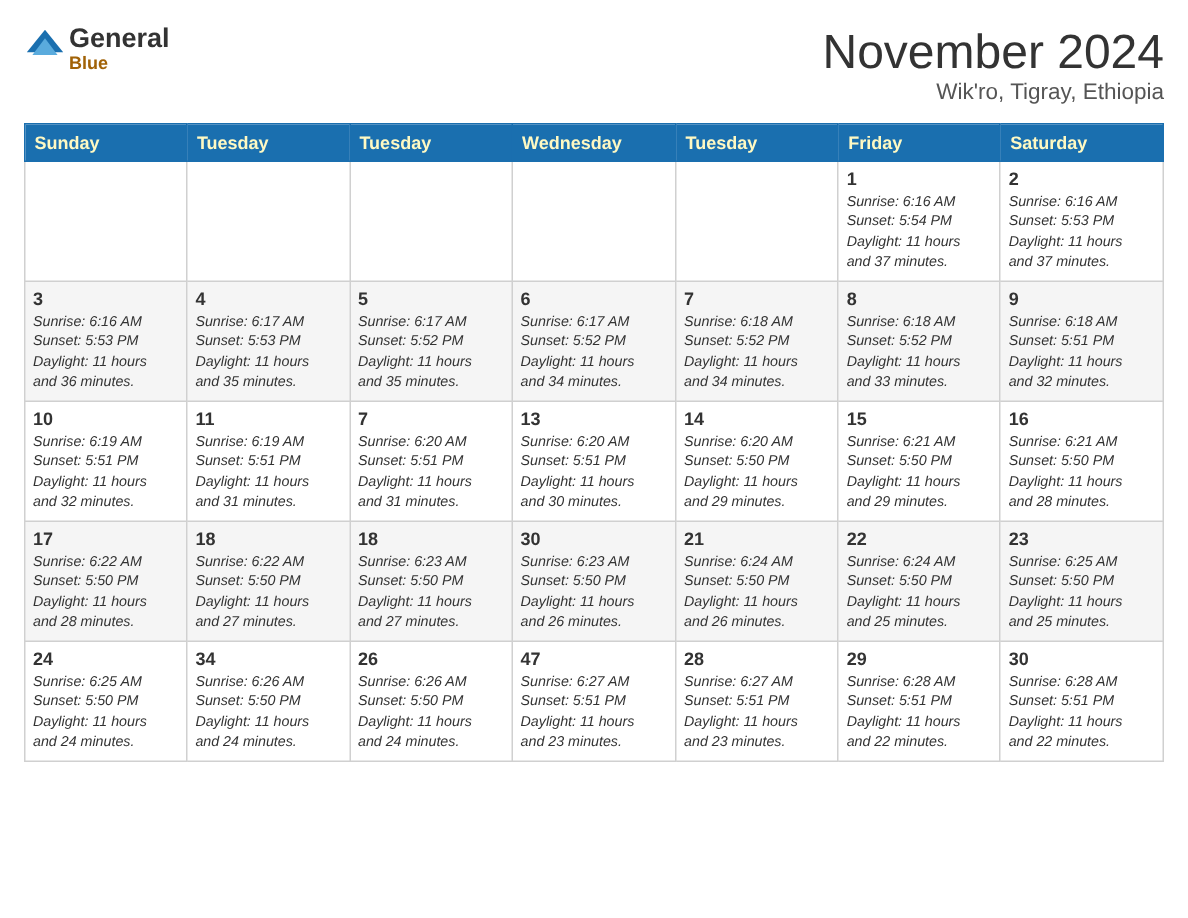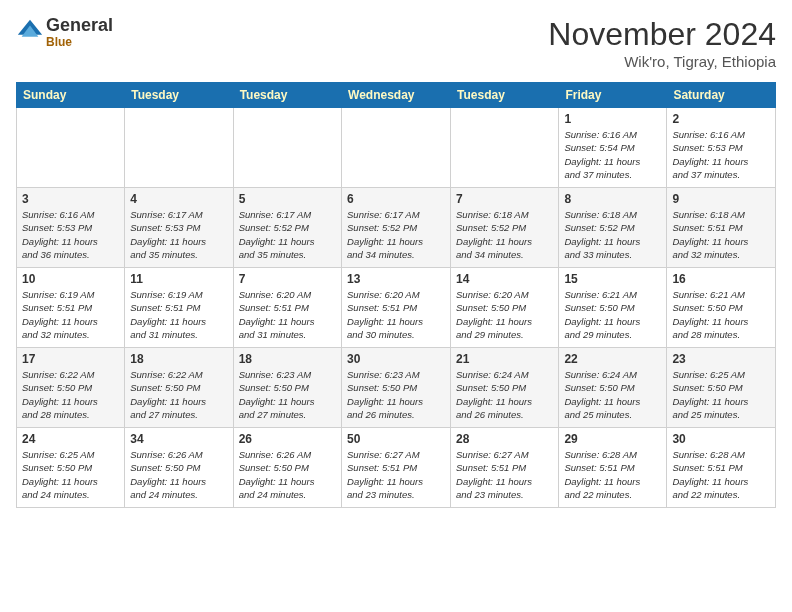--- a/index.html
+++ b/index.html
@@ -319,21 +319,21 @@
 and 24 minutes.</div>
         </td>
         <td>
           <span class="day-num">26</span>
           <div class="day-info" style="white-space: pre-line;">Sunrise: 6:26 AM
 Sunset: 5:50 PM
 Daylight: 11 hours
 and 24 minutes.</div>
         </td>
         <td>
-          <span class="day-num">50</span>
+          <span class="day-num">47</span>
           <div class="day-info" style="white-space: pre-line;">Sunrise: 6:27 AM
 Sunset: 5:51 PM
 Daylight: 11 hours
 and 23 minutes.</div>
         </td>
         <td>
           <span class="day-num">28</span>
           <div class="day-info" style="white-space: pre-line;">Sunrise: 6:27 AM
 Sunset: 5:51 PM
 Daylight: 11 hours

